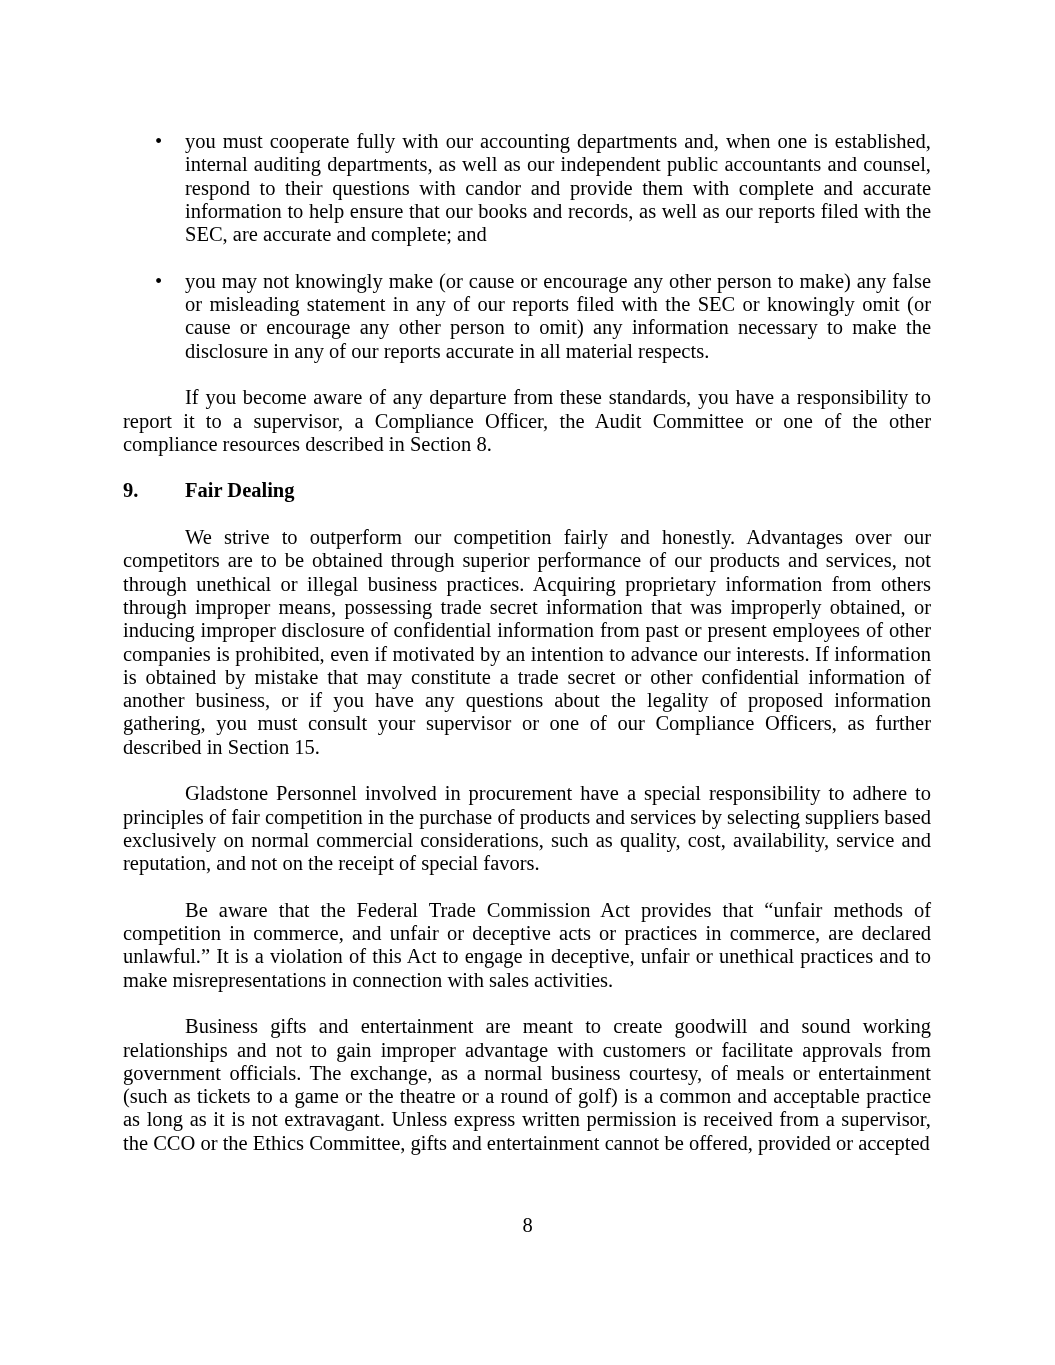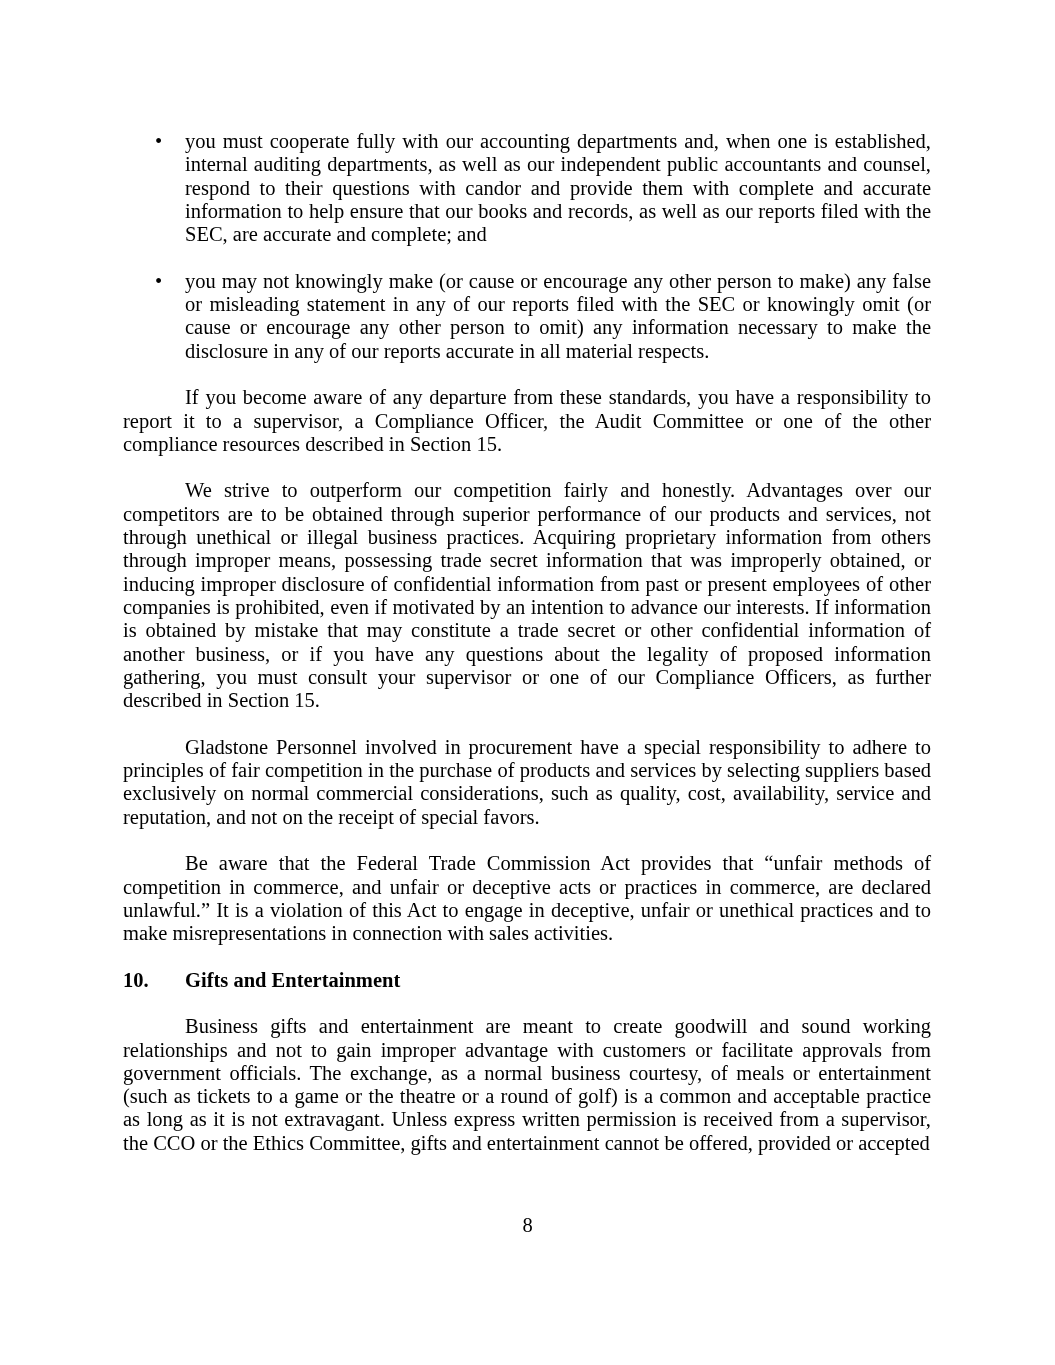--- a/index.html
+++ b/index.html
@@ -62,31 +62,31 @@
     <div class="bullet-item">
       <span class="bullet-marker">•</span>
       <span>you must cooperate fully with our accounting departments and, when one is established, internal auditing departments, as well as our independent public accountants and counsel, respond to their questions with candor and provide them with complete and accurate information to help ensure that our books and records, as well as our reports filed with the SEC, are accurate and complete; and</span>
     </div>
 
     <div class="bullet-item">
       <span class="bullet-marker">•</span>
       <span>you may not knowingly make (or cause or encourage any other person to make) any false or misleading statement in any of our reports filed with the SEC or knowingly omit (or cause or encourage any other person to omit) any information necessary to make the disclosure in any of our reports accurate in all material respects.</span>
     </div>
 
-    <p class="body-para">If you become aware of any departure from these standards, you have a responsibility to report it to a supervisor, a Compliance Officer, the Audit Committee or one of the other compliance resources described in Section 15.</p>
+    <p class="body-para">If you become aware of any departure from these standards, you have a responsibility to report it to a supervisor, a Compliance Officer, the Audit Committee or one of the other compliance resources described in Section 8.</p>
 
+    <div class="section-heading">
+      <span class="heading-number">9.</span><span class="heading-title">Fair Dealing</span>
+    </div>
 
     <p class="body-para">We strive to outperform our competition fairly and honestly. Advantages over our competitors are to be obtained through superior performance of our products and services, not through unethical or illegal business practices.  Acquiring proprietary information from others through improper means, possessing trade secret information that was improperly obtained, or inducing improper disclosure of confidential information from past or present employees of other companies is prohibited, even if motivated by an intention to advance our interests.  If information is obtained by mistake that may constitute a trade secret or other confidential information of another business, or if you have any questions about the legality of proposed information gathering, you must consult your supervisor or one of our Compliance Officers, as further described in Section 15.</p>
 
     <p class="body-para">Gladstone Personnel involved in procurement have a special responsibility to adhere to principles of fair competition in the purchase of products and services by selecting suppliers based exclusively on normal commercial considerations, such as quality, cost, availability, service and reputation, and not on the receipt of special favors.</p>
 
     <p class="body-para">Be aware that the Federal Trade Commission Act provides that “unfair methods of competition in commerce, and unfair or deceptive acts or practices in commerce, are declared unlawful.”  It is a violation of this Act to engage in deceptive, unfair or unethical practices and to make misrepresentations in connection with sales activities.</p>
 
-    <div class="section-heading">
-      <span class="heading-number">10.</span><span class="heading-title">Gifts and Entertainment</span>
-    </div>
 
     <p class="body-para">Business gifts and entertainment are meant to create goodwill and sound working relationships and not to gain improper advantage with customers or facilitate approvals from government officials.  The exchange, as a normal business courtesy, of meals or entertainment (such as tickets to a game or the theatre or a round of golf) is a common and acceptable practice as long as it is not extravagant. Unless express written permission is received from a supervisor, the CCO or the Ethics Committee, gifts and entertainment cannot be offered, provided or accepted</p>
 
   </div>
 
   <div class="page-number">8</div>
 </div>
 
 </body></html>

